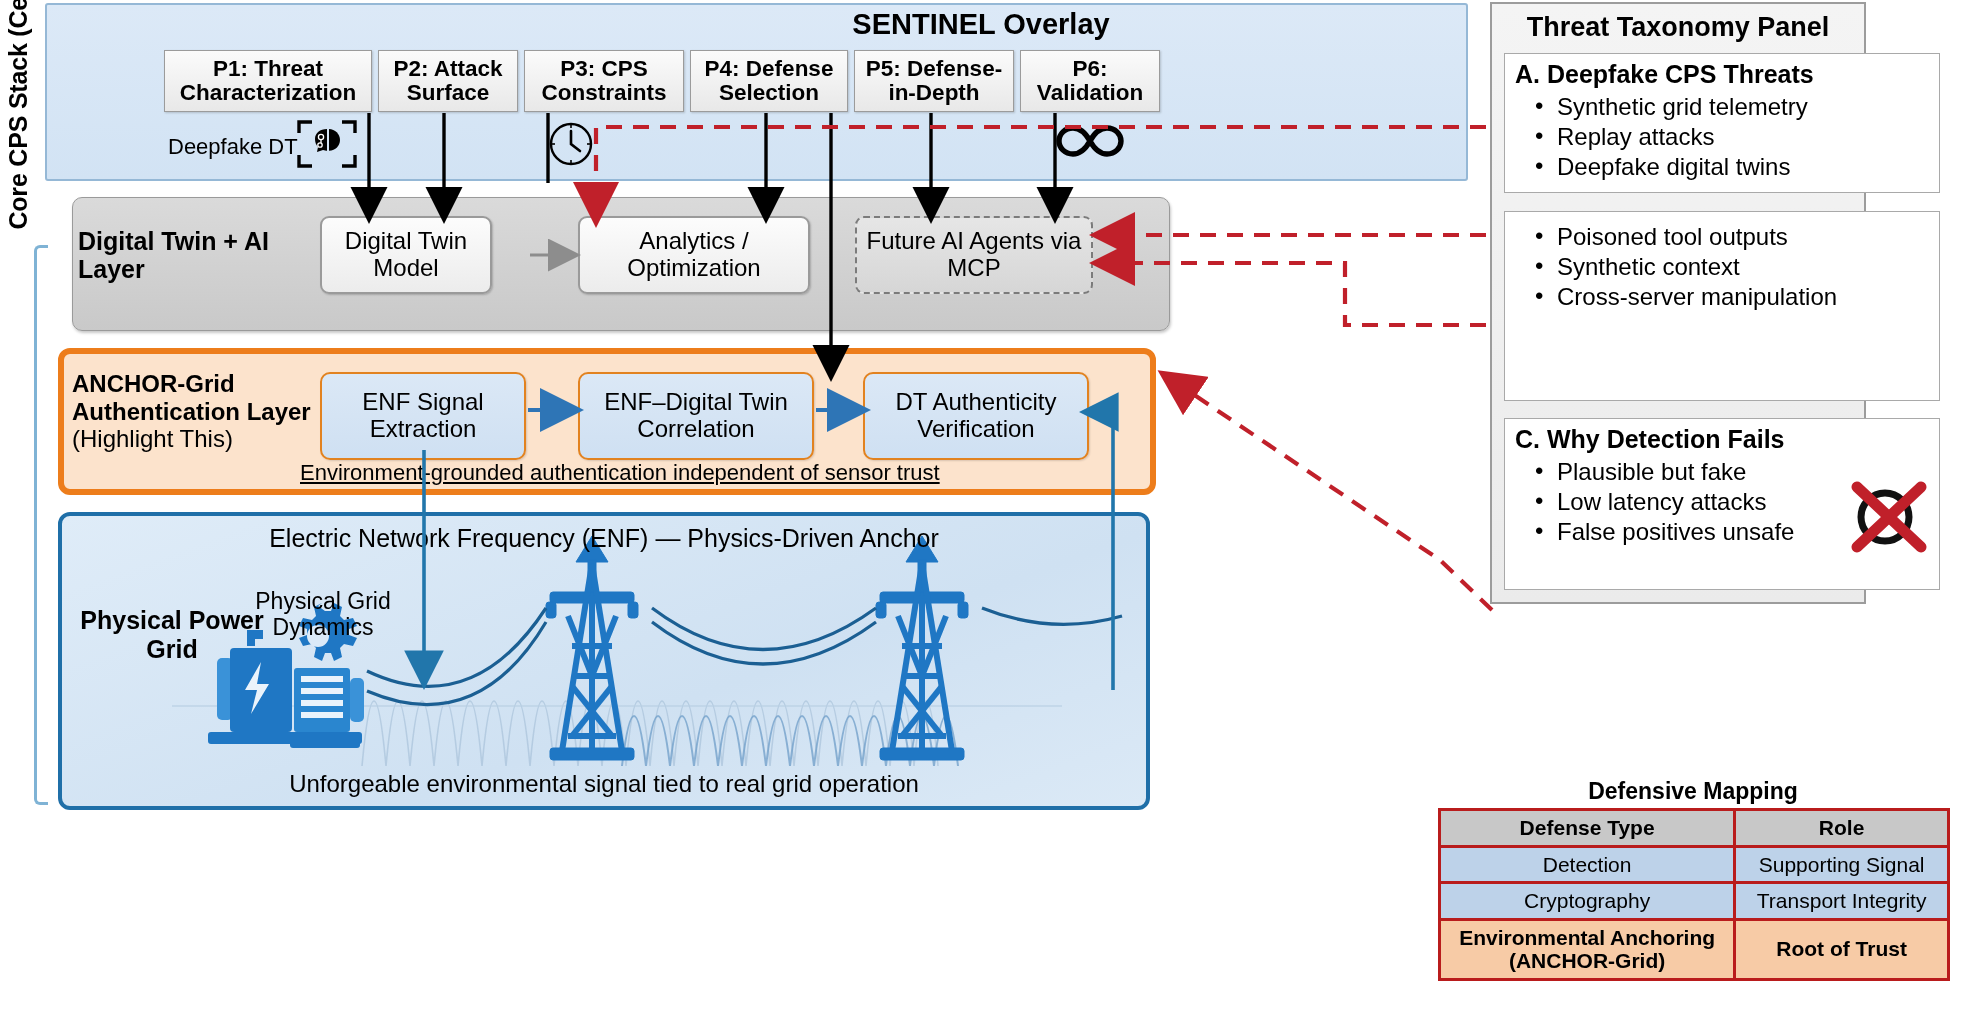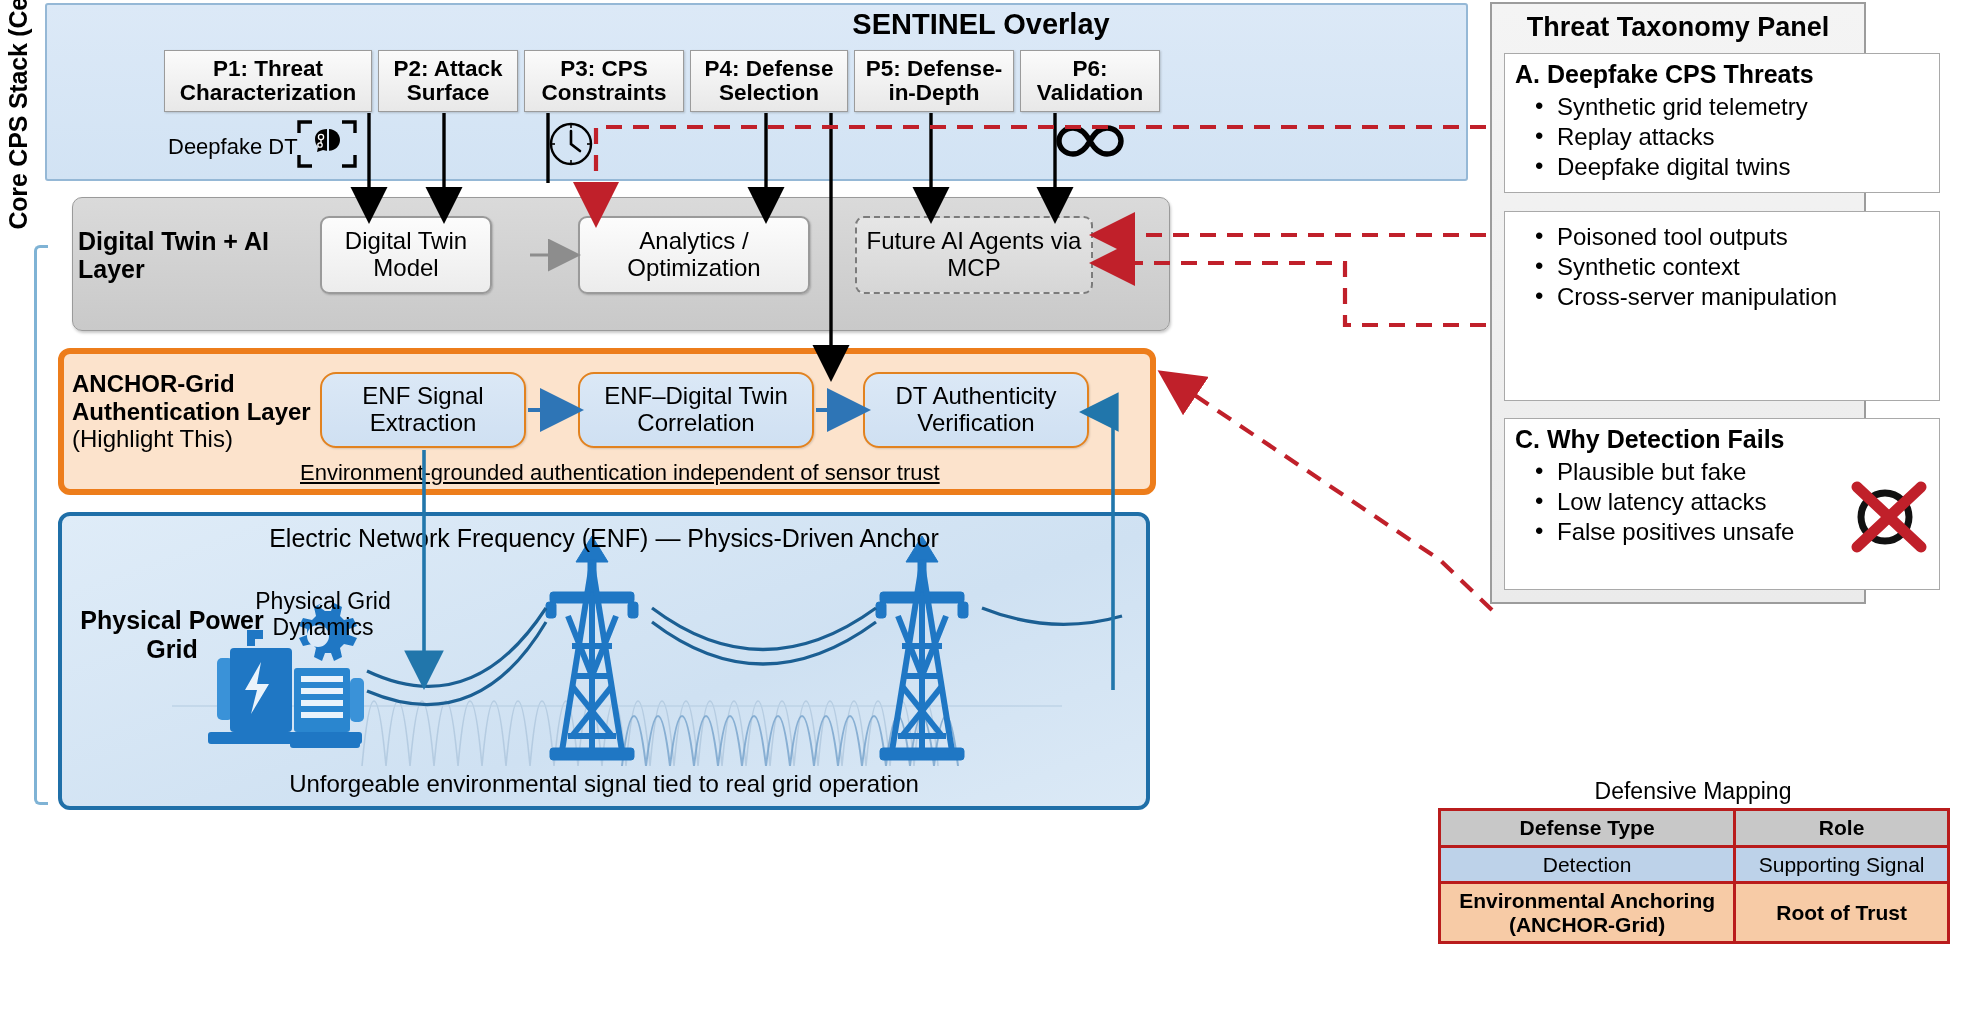--- a/index.html
+++ b/index.html
@@ -108,23 +108,23 @@
     background: #fce3cc;
     border: 6px solid #ed7d1b;
     border-radius: 12px;
   }
   #anchor-title {
     position: absolute; left: 72px; top: 370px; width: 250px;
     font-size: 24px; line-height: 1.15; color: #000;
   }
   #anchor-title b { font-weight: bold; }
   .bluebox {
-    position: absolute; top: 372px; height: 76px;
+    position: absolute; top: 372px; height: 88px;
     background: linear-gradient(180deg,#dbe8f6 0%, #cfe0f2 100%);
-    border: 2.5px solid #e2821f; border-radius: 16px;
+    border: 2.5px solid #e2821f; border-radius: 10px;
     display: flex; align-items: center; justify-content: center;
     text-align: center; font-size: 24px; color: #000; line-height: 1.12;
     box-shadow: 1px 1px 2px rgba(0,0,0,.14);
   }
   #enf-extract { left: 320px; width: 206px; }
   #enf-correl  { left: 578px; width: 236px; }
   #dt-auth     { left: 863px; width: 226px; }
   #anchor-caption {
     position: absolute; left: 300px; top: 460px; width: 800px;
     text-align: left; font-size: 22px; color: #000; text-decoration: underline;
@@ -182,21 +182,21 @@
     padding-left: 42px; position: relative;
   }
   .tcard li::before {
     content: "\2022"; position: absolute; left: 20px; top: -1px; font-size: 24px;
   }
   #no-detect-icon { position: absolute; right: 6px; top: 56px; }
 
   
   #defmap-title {
     position: absolute; left: 1438px; top: 778px; width: 510px;
-    text-align: center; font-size: 23px; font-weight: normal; color: #000;
+    text-align: center; font-size: 23px; font-weight: bold; color: #000;
   }
   #defmap {
     position: absolute; left: 1438px; top: 808px;
     width: 512px; border-collapse: collapse;
   }
   #defmap td, #defmap th {
     border: 3px solid #b91c1c;
     font-size: 21px; color: #000; text-align: center;
     padding: 5px 4px; line-height: 1.12;
   }
@@ -435,20 +435,24 @@
       <tr>
         <th>Defense Type</th>
         <th>Role</th>
       </tr>
     </thead>
     <tbody>
       <tr class="rowblue">
         <td>Detection</td>
         <td>Supporting Signal</td>
       </tr>
+      <tr class="rowblue">
+        <td>Cryptography</td>
+        <td>Transport Integrity</td>
+      </tr>
       <tr class="roworange">
         <td>Environmental Anchoring (ANCHOR-Grid)</td>
         <td>Root of Trust</td>
       </tr>
     </tbody>
   </table>
 
   <svg id="wires">
     <defs>
       <marker id="ablk" markerWidth="11" markerHeight="11" refX="6" refY="5.5" orient="auto">

